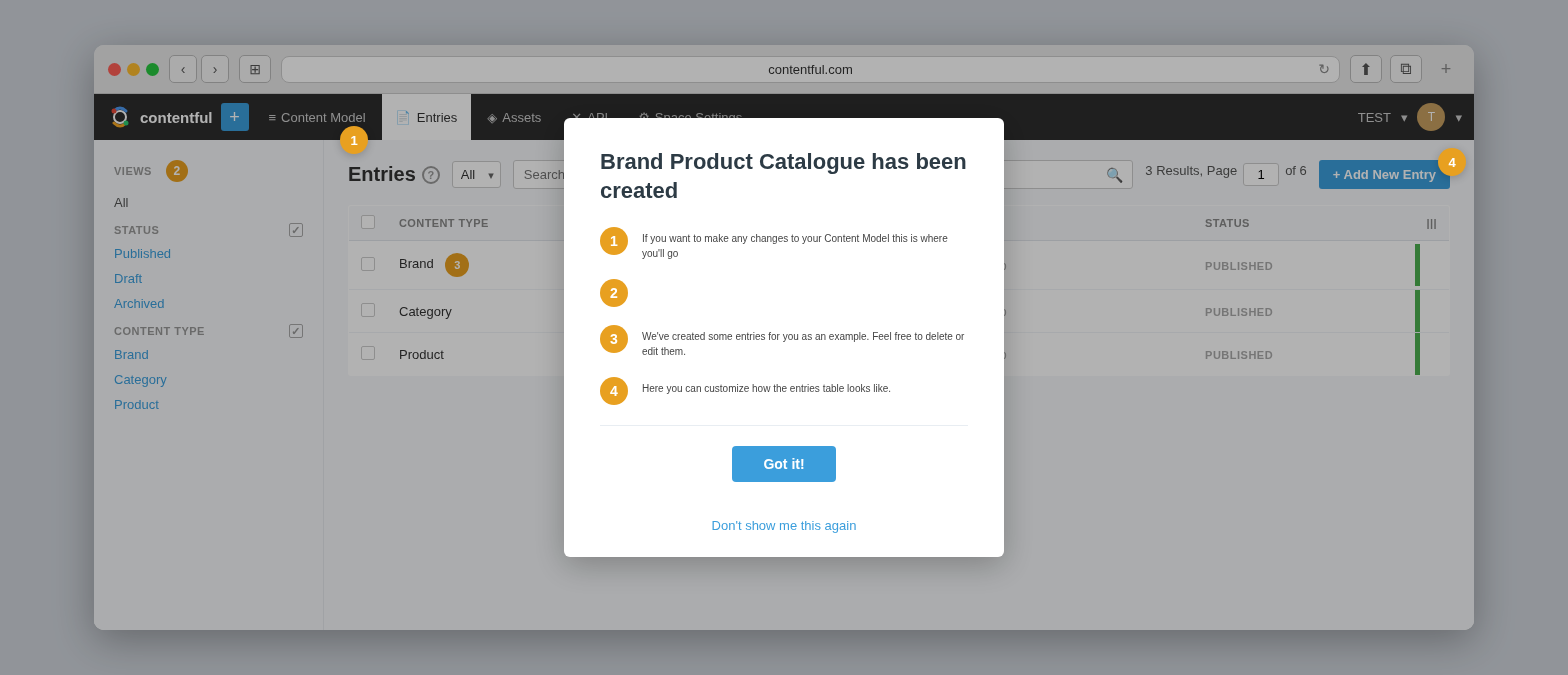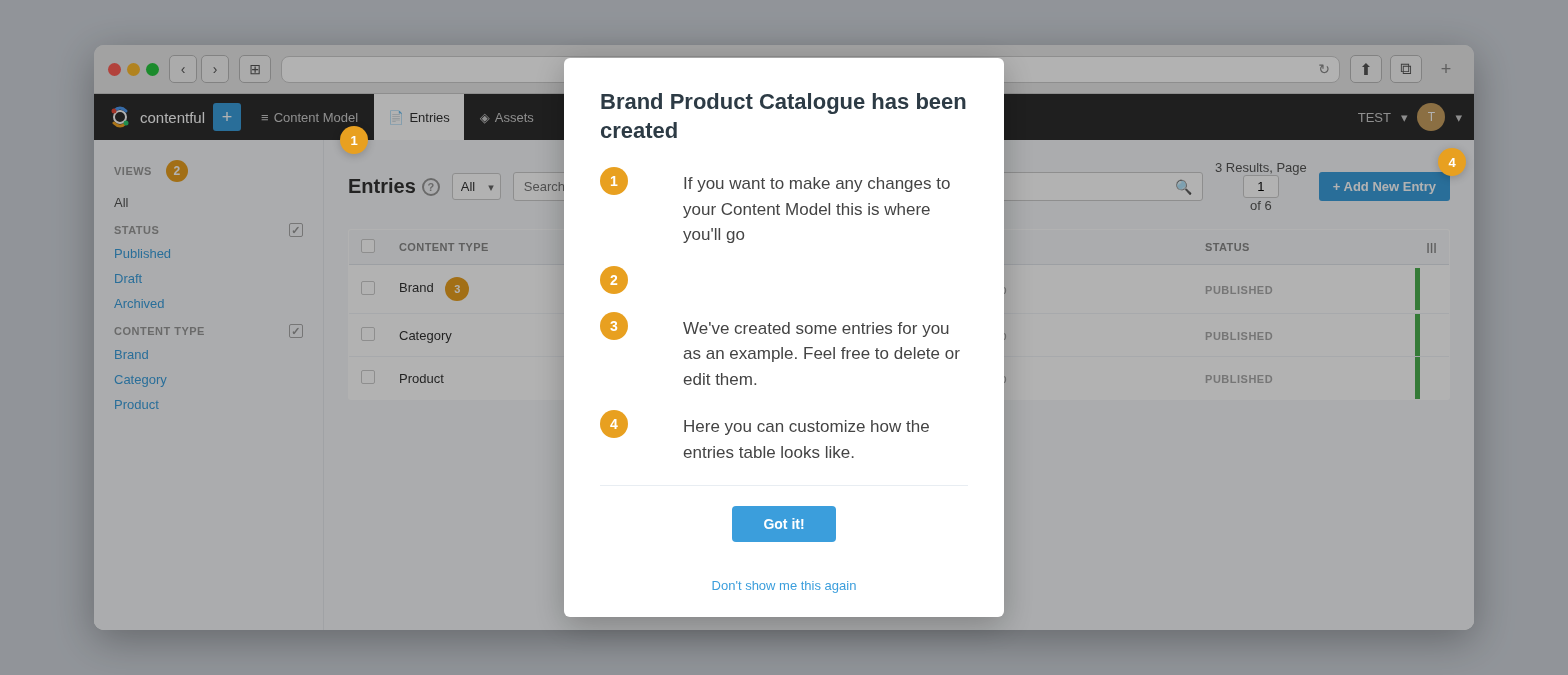--- a/index.html
+++ b/index.html
@@ -125,21 +125,21 @@
       height: 46px;
       padding: 0 12px;
     }
 
     .logo {
       display: flex;
       align-items: center;
       gap: 6px;
       color: white;
       font-size: 15px;
-      font-weight: 400;
+      font-weight: 700;
       margin-right: 8px;
     }
 
     .logo-icon {
       width: 28px;
       height: 28px;
     }
 
     .add-btn {
       width: 28px; height: 28px;
@@ -336,25 +336,24 @@
 
     .search-wrapper .search-icon {
       position: absolute;
       right: 10px;
       color: #999;
       font-size: 14px;
     }
 
     .results-info {
       display: flex;
-      align-items: center;
+      gap: 6px;
       font-size: 13px;
       color: #555;
       white-space: nowrap;
-      flex-direction: column;
     }
 
     .page-input {
       width: 36px;
       border: 1px solid #ccc;
       border-radius: 3px;
       padding: 3px 4px;
       text-align: center;
       font-size: 13px;
     }
@@ -485,25 +484,24 @@
       background: #e8a020;
       border-radius: 50%;
       display: flex; align-items: center; justify-content: center;
       color: white;
       font-size: 14px;
       font-weight: 700;
       flex-shrink: 0;
     }
 
     .modal-text {
-      font-size: 17px;
+      font-size: 10px;
       color: #444;
       line-height: 1.5;
       padding-top: 4px;
-      margin-left: 41px;
     }
 
     .modal-divider {
       border: none;
       border-top: 1px solid #e8edf2;
       margin: 20px 0;
     }
 
     .got-it-btn {
       display: block;

